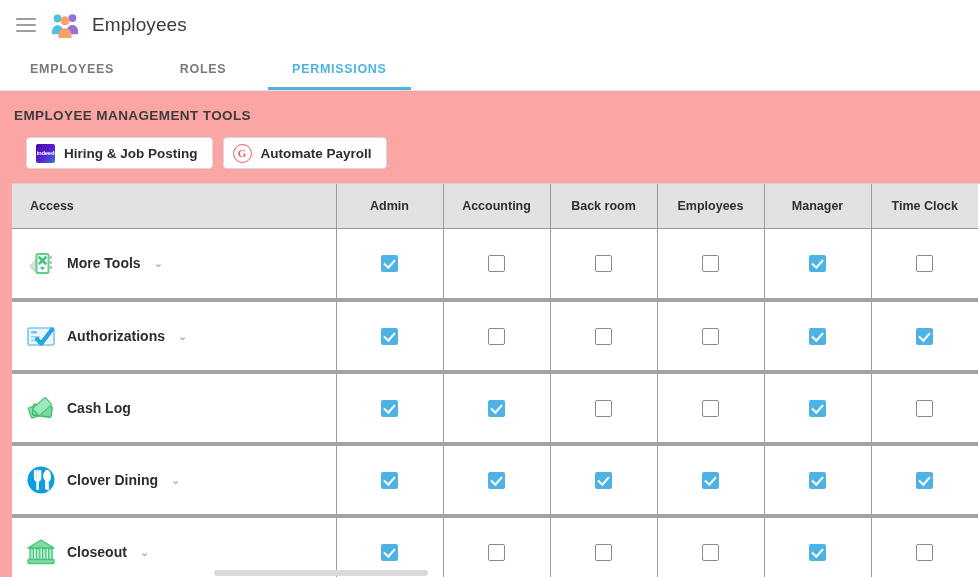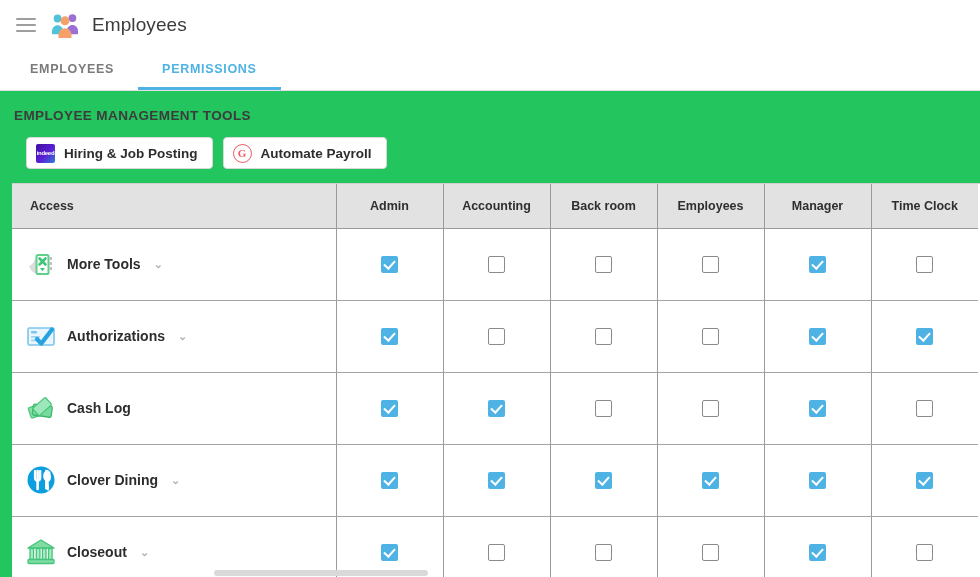--- a/index.html
+++ b/index.html
@@ -42,21 +42,21 @@
     display: flex; align-items: center; justify-content: center;
     font-size: 12.5px; font-weight: bold; letter-spacing: .7px;
     color: #7b7b7b; cursor: pointer;
     padding: 0 24px;
     border-bottom: 3px solid transparent;
     min-width: 130px;
   }
   .tab.active { color: #4eb3e4; border-bottom-color: #4eb3e4; }
 
   
-  .content { background: #22c55e; padding: 0; height: 486px; position: relative; }
+  .content { background: #fca5a5; padding: 0; height: 486px; position: relative; }
   .section-title {
     font-size: 13.5px; font-weight: bold; color: #3c3c3c;
     letter-spacing: .4px; padding: 17px 0 0 14px;
   }
   .tool-buttons { display: flex; gap: 10px; padding: 14px 0 14px 26px; }
   .tool-btn {
     display: flex; align-items: center; gap: 9px;
     background: #ffffff; border: 1px solid #d8d8d8; border-radius: 4px;
     height: 32px; padding: 0 14px 0 9px; cursor: pointer;
     font-size: 13.5px; font-weight: bold; color: #2d2d2d;
@@ -79,21 +79,21 @@
   table { border-collapse: collapse; width: 966px; table-layout: fixed; }
   thead th {
     background: #e2e2e2; height: 44px;
     font-size: 12.5px; font-weight: bold; color: #2f2f2f;
     border-right: 1px solid #9a9a9a; border-bottom: 1px solid #9a9a9a;
     text-align: center;
   }
   thead th.access-col { text-align: left; padding-left: 18px; width: 324px; }
   thead th:last-child { border-right: none; }
   tbody td {
-    height: 72px; border-right: 1px solid #9a9a9a; border-bottom: 1px solid #a3a3a3;
+    height: 72px; border-right: 1px solid #9a9a9a; border-bottom: 4px solid #a3a3a3;
     text-align: center; vertical-align: middle; background: #fff;
   }
   tbody td:last-child { border-right: none; }
   tbody td.access-cell { text-align: left; padding-left: 14px; }
   .row-label {
     display: flex; align-items: center; gap: 11px;
     font-size: 14px; font-weight: bold; color: #2d2d2d;
   }
   .chev { color: #b4b4b4; font-size: 11px; margin-left: 2px; }
 
@@ -135,20 +135,21 @@
       <path d="M18 20.5c0-4 2.8-6.6 6-6.6s6 2.6 6 6.6v3.5h-12z" fill="#9b6fd4"></path>
       <circle cx="16" cy="9.5" r="4.8" fill="#f7a16a"></circle>
       <path d="M9 25c0-4.6 3.1-7.6 7-7.6s7 3 7 7.6v3H9z" fill="#f7a16a"></path>
     </svg>
   </div>
   <div class="page-title">Employees</div>
 </div>
 
 <div class="tabs">
   <div class="tab">EMPLOYEES</div>
+  <div class="tab">ROLES</div>
   <div class="tab active">PERMISSIONS</div>
 </div>
 
 <div class="content">
 
   <div class="section-title">EMPLOYEE MANAGEMENT TOOLS</div>
 
   <div class="tool-buttons">
     <div class="tool-btn">
       <span class="icon-indeed">indeed</span>

